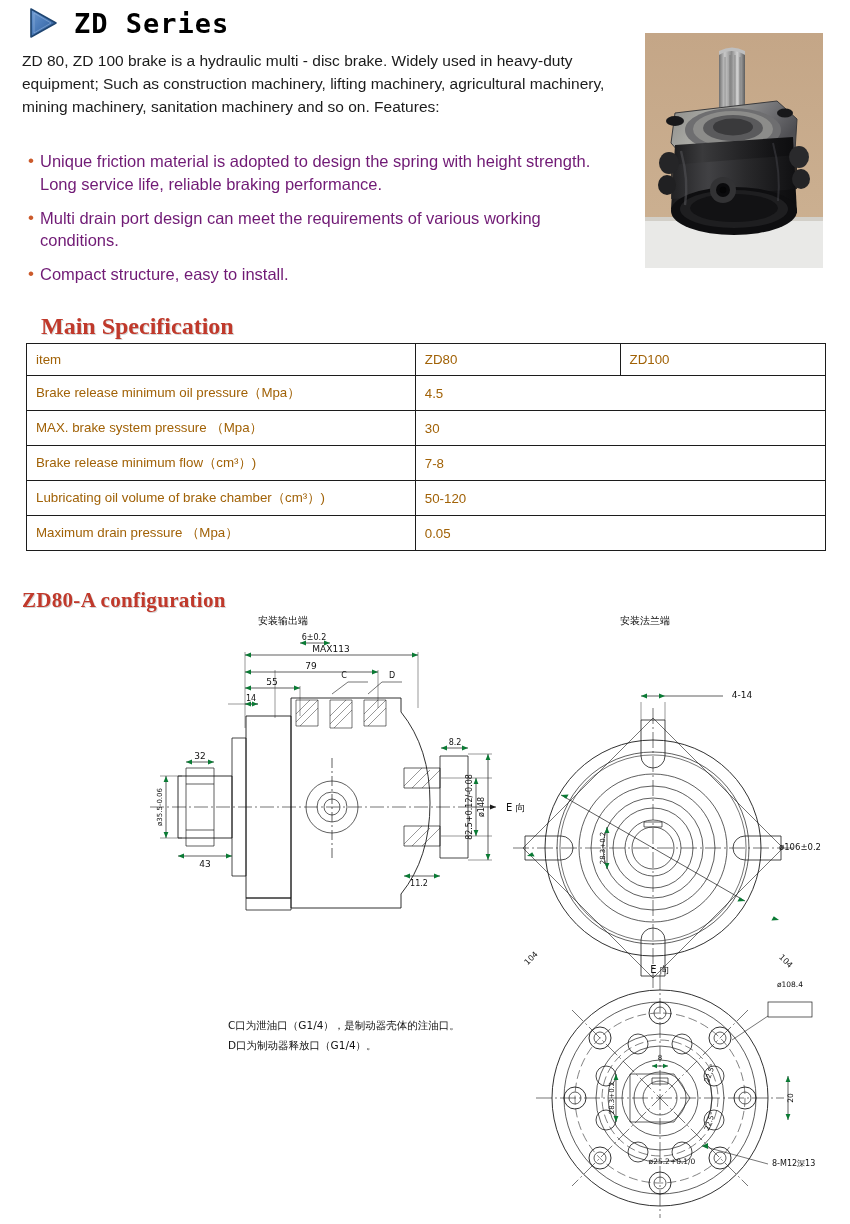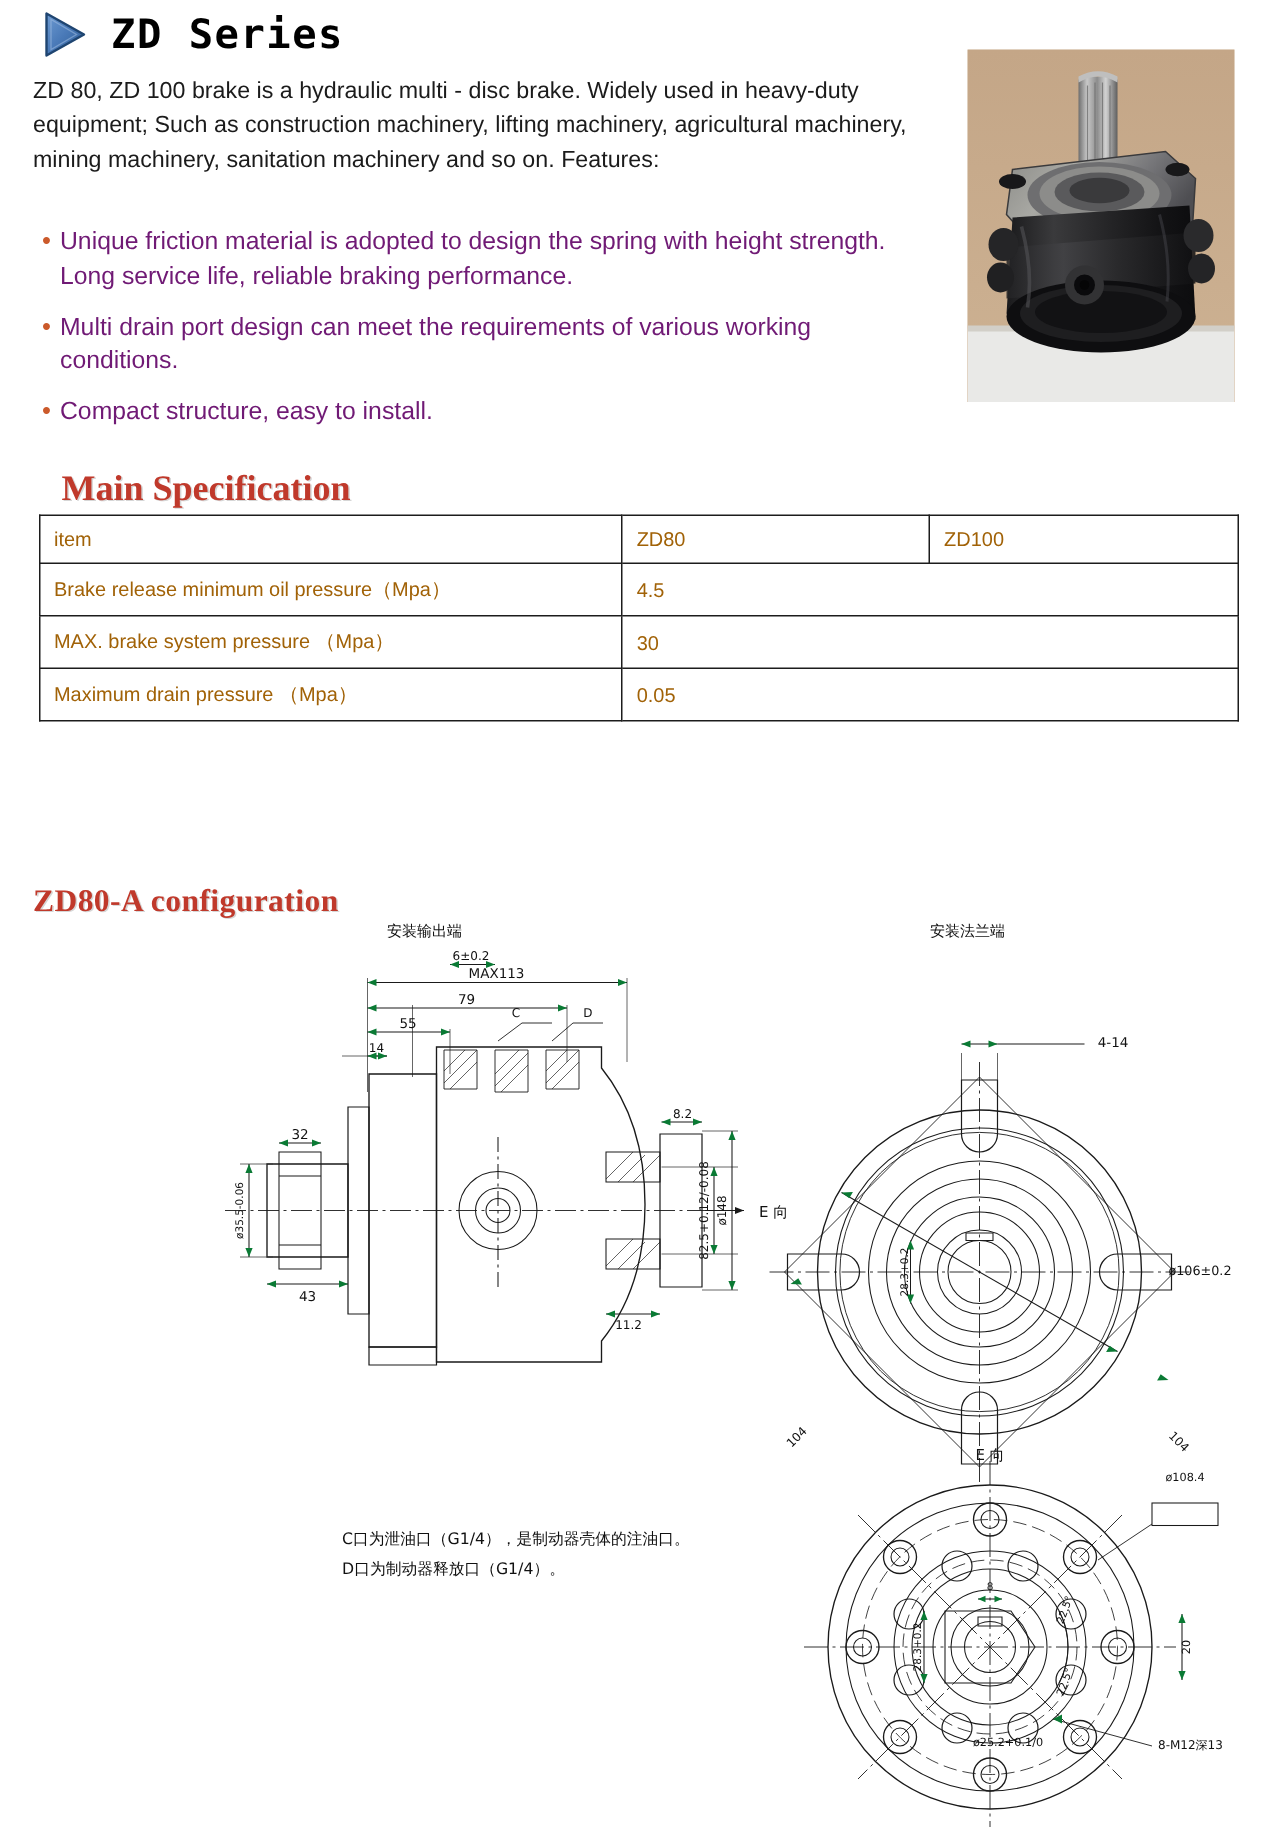--- a/index.html
+++ b/index.html
@@ -272,20 +272,28 @@
     </tr>
     <tr>
       <td class="c-item">Brake release minimum oil pressure（Mpa）</td>
       <td colspan="2">4.5</td>
     </tr>
     <tr>
       <td class="c-item">MAX. brake system pressure （Mpa）</td>
       <td colspan="2">30</td>
     </tr>
     <tr>
+      <td class="c-item">Brake release minimum flow（cm³）)</td>
+      <td colspan="2">7-8</td>
+    </tr>
+    <tr>
+      <td class="c-item">Lubricating oil volume of brake chamber（cm³）)</td>
+      <td colspan="2">50-120</td>
+    </tr>
+    <tr>
       <td class="c-item">Maximum drain pressure （Mpa）</td>
       <td colspan="2">0.05</td>
     </tr>
   </tbody>
 </table>
 
 <div class="sec-heading" id="heading-config">ZD80-A  configuration</div>
 
 <div class="cn-label" id="label-output-end">安装输出端</div>
 <div class="cn-label" id="label-flange-end">安装法兰端</div>

